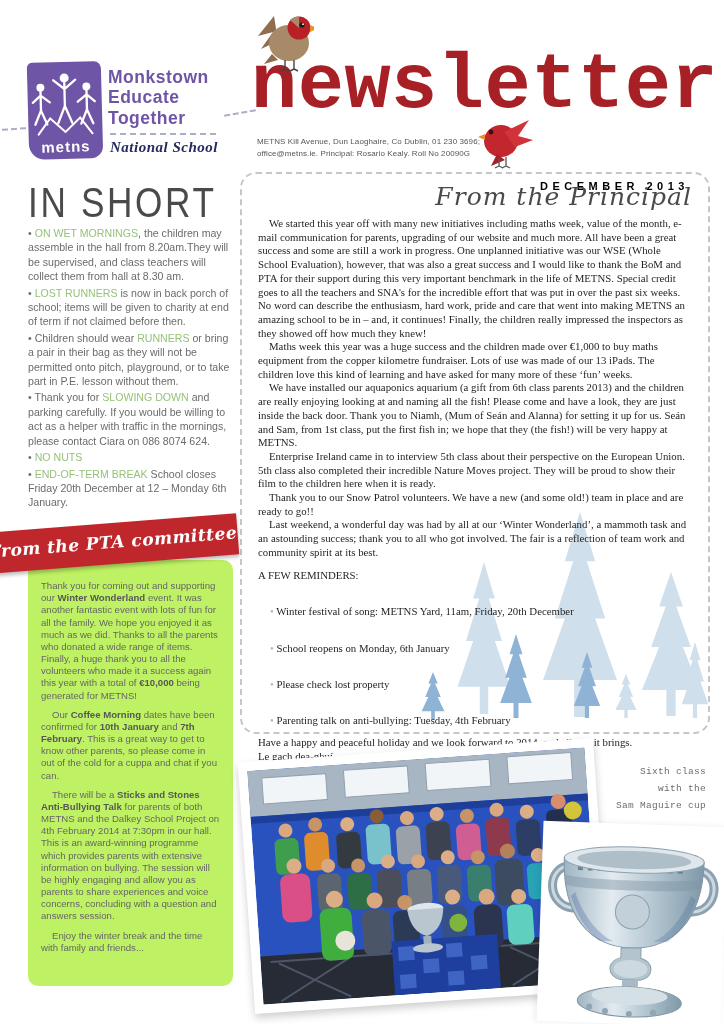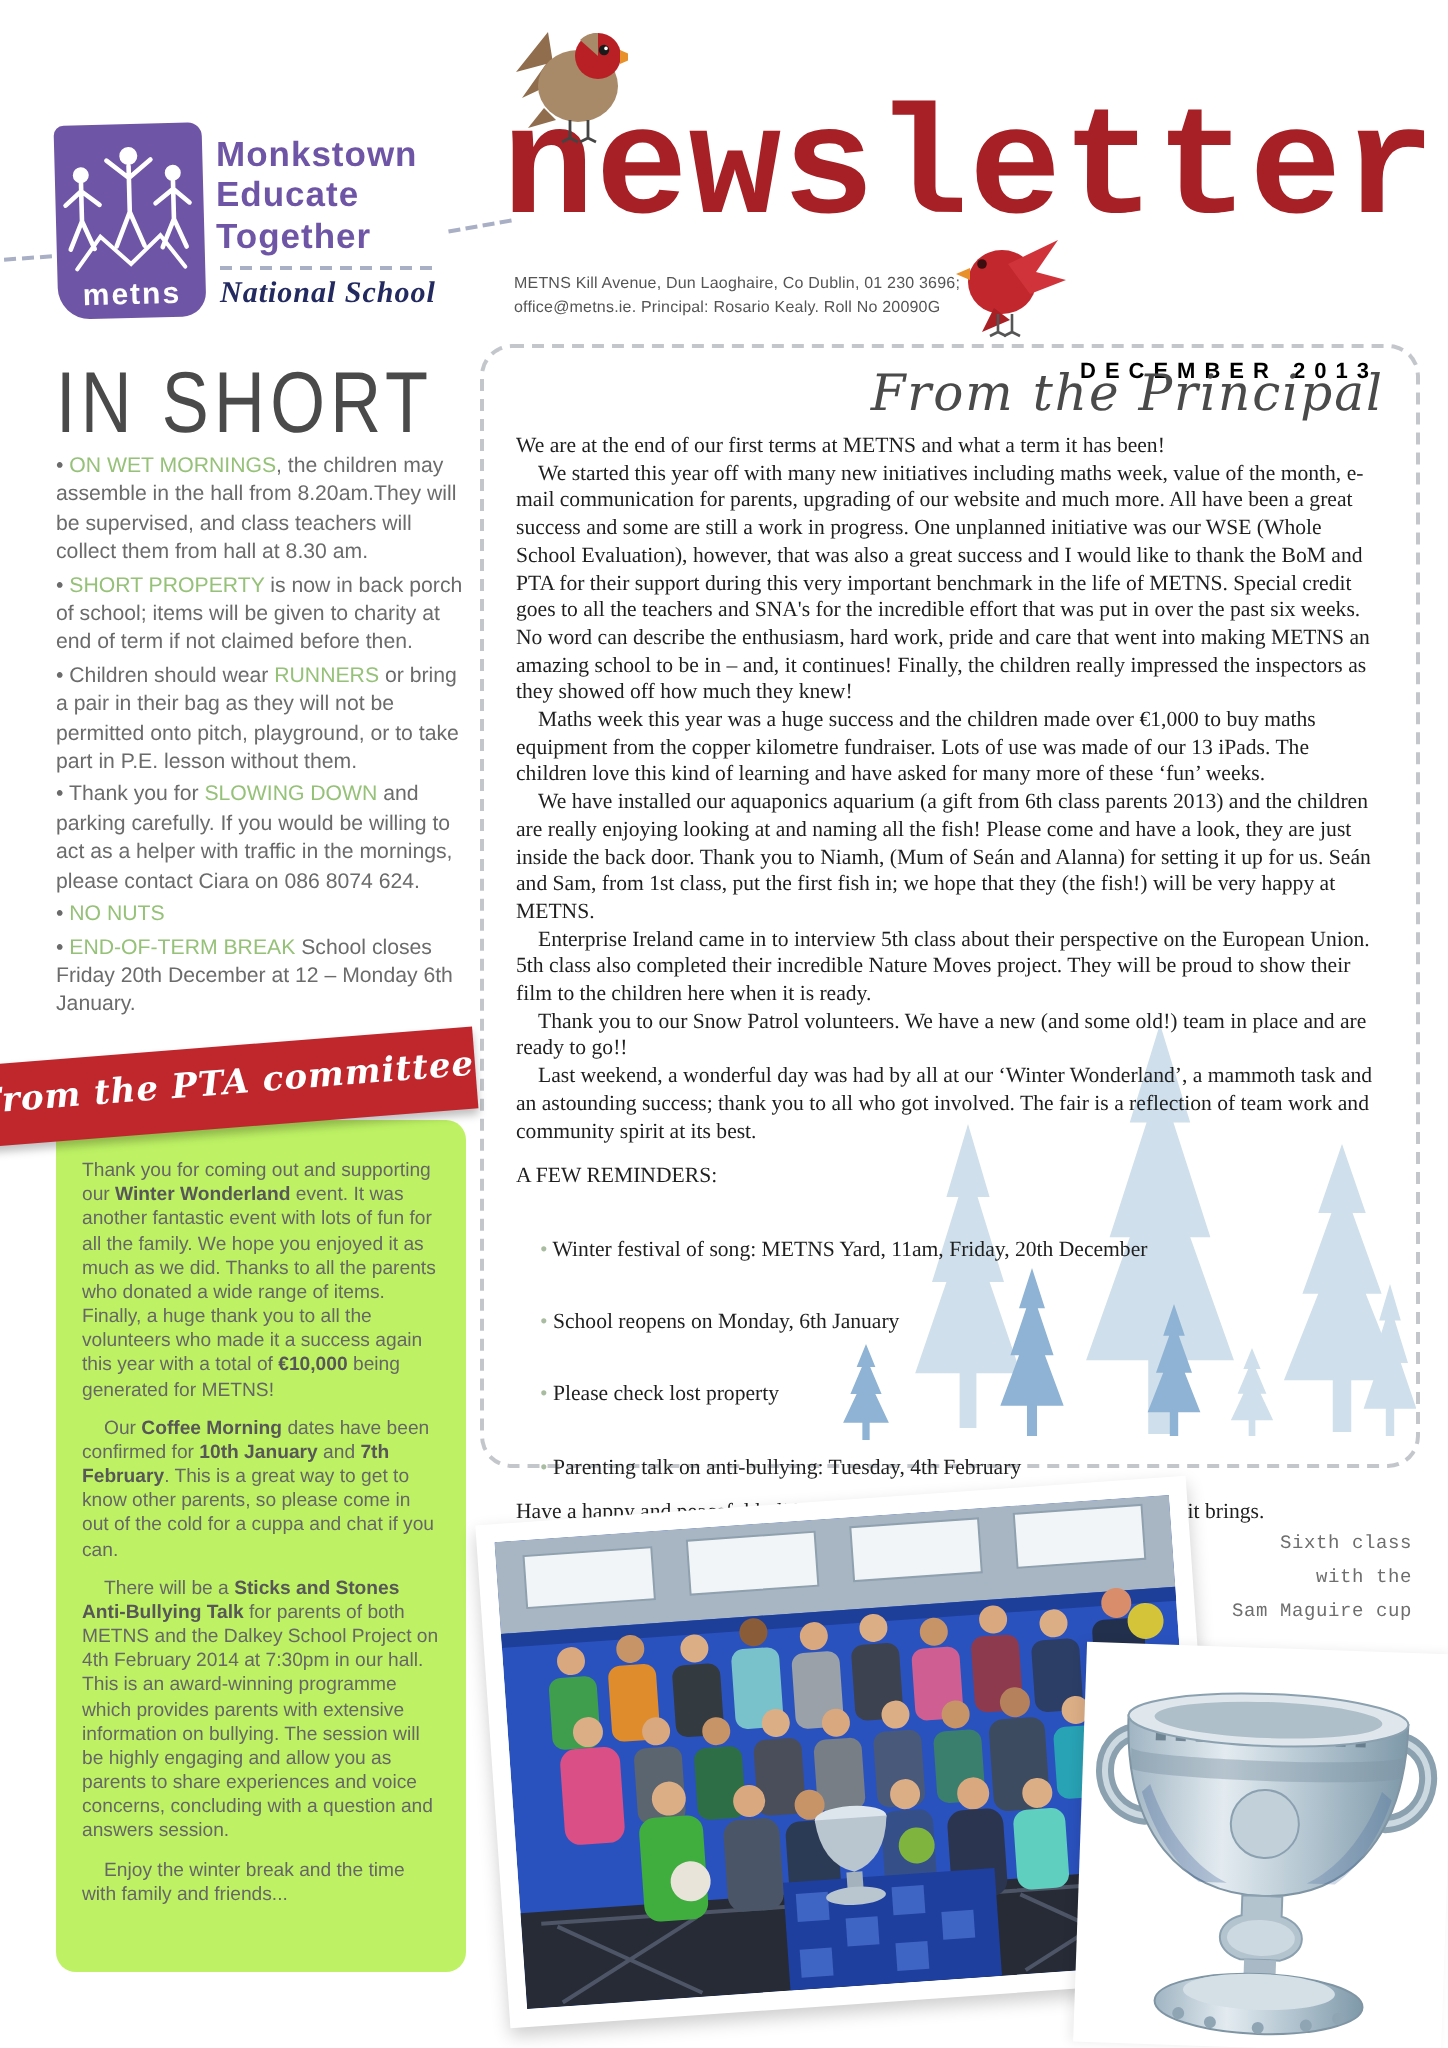--- a/index.html
+++ b/index.html
@@ -139,21 +139,21 @@
         <path d="M29,43 L29,52 M29,52 L25,54 M29,52 L33,54"></path>
       </g>
     </svg>
   </div>
 
   <div class="abs issue">DECEMBER 2013</div>
 
   <div class="abs inshort-title">IN SHORT</div>
   <ul class="abs inshort-list">
     <li><span class="g">ON WET MORNINGS</span><span>, the children may assemble in the hall from 8.20am.They will be supervised, and class teachers will collect them from hall at 8.30 am.</span></li>
-    <li><span class="g">SHORT PROPERTY</span><span> is now in back porch of school; items will be given to charity at end of term if not claimed before then.</span></li>
+    <li><span class="g">LOST RUNNERS</span><span> is now in back porch of school; items will be given to charity at end of term if not claimed before then.</span></li>
     <li><span>Children should wear </span><span class="g">RUNNERS</span><span> or bring a pair in their bag as they will not be permitted onto pitch, playground, or to take part in P.E. lesson without them.</span></li>
     <li><span>Thank you for </span><span class="g">SLOWING DOWN</span><span> and parking carefully. If you would be willing to act as a helper with traffic in the mornings, please contact Ciara on 086 8074 624.</span></li>
     <li><span class="g">NO NUTS</span></li>
     <li><span class="g">END-OF-TERM BREAK</span><span> School closes Friday 20th December at 12 – Monday 6th January.</span></li>
   </ul>
 
   <div class="abs pta-banner">From the PTA committee</div>
   <div class="abs pta-box">
     <p><span>Thank you for coming out and supporting our </span><span class="b">Winter Wonderland</span><span> event. It was another fantastic event with lots of fun for all the family. We hope you enjoyed it as much as we did. Thanks to all the parents who donated a wide range of items. Finally, a huge thank you to all the volunteers who made it a success again this year with a total of </span><span class="b">€10,000</span><span> being generated for METNS!</span></p>
     <p><span>Our </span><span class="b">Coffee Morning</span><span> dates have been confirmed for </span><span class="b">10th January</span><span> and </span><span class="b">7th February</span><span>. This is a great way to get to know other parents, so please come in out of the cold for a cuppa and chat if you can.</span></p>
@@ -168,21 +168,20 @@
       <div class="tree" style="left:396px;top:398px;width:66px;height:144px;background:#cfdfeb;"></div>
       <div class="tree" style="left:256px;top:460px;width:36px;height:84px;background:#8fb3d4;"></div>
       <div class="tree" style="left:330px;top:478px;width:30px;height:66px;background:#8fb3d4;"></div>
       <div class="tree" style="left:178px;top:498px;width:26px;height:48px;background:#8fb3d4;"></div>
       <div class="tree" style="left:438px;top:468px;width:30px;height:76px;background:#cfdfeb;"></div>
       <div class="tree" style="left:372px;top:500px;width:24px;height:44px;background:#cfdfeb;"></div>
     </div>
     <div class="pbox-inner">
       <div class="ptitle">From the Principal</div>
       <div class="pbody">
-        <p>We are at the end of our first terms at METNS and what a term it has been!</p>
         <p class="ind">We started this year off with many new initiatives including maths week, value of the month, e-mail communication for parents, upgrading of our website and much more. All have been a great success and some are still a work in progress. One unplanned initiative was our WSE (Whole School Evaluation), however, that was also a great success and I would like to thank the BoM and PTA for their support during this very important benchmark in the life of METNS. Special credit goes to all the teachers and SNA's for the incredible effort that was put in over the past six weeks. No word can describe the enthusiasm, hard work, pride and care that went into making METNS an amazing school to be in – and, it continues! Finally, the children really impressed the inspectors as they showed off how much they knew!</p>
         <p class="ind">Maths week this year was a huge success and the children made over €1,000 to buy maths equipment from the copper kilometre fundraiser. Lots of use was made of our 13 iPads. The children love this kind of learning and have asked for many more of these ‘fun’ weeks.</p>
         <p class="ind">We have installed our aquaponics aquarium (a gift from 6th class parents 2013) and the children are really enjoying looking at and naming all the fish! Please come and have a look, they are just inside the back door. Thank you to Niamh, (Mum of Seán and Alanna) for setting it up for us. Seán and Sam, from 1st class, put the first fish in; we hope that they (the fish!) will be very happy at METNS.</p>
         <p class="ind">Enterprise Ireland came in to interview 5th class about their perspective on the European Union. 5th class also completed their incredible Nature Moves project. They will be proud to show their film to the children here when it is ready.</p>
         <p class="ind">Thank you to our Snow Patrol volunteers. We have a new (and some old!) team in place and are ready to go!!</p>
         <p class="ind">Last weekend, a wonderful day was had by all at our ‘Winter Wonderland’, a mammoth task and an astounding success; thank you to all who got involved. The fair is a reflection of team work and community spirit at its best.</p>
         <p class="rem-title">A FEW REMINDERS:</p>
         <ul class="rem">
           <li>Winter festival of song: METNS Yard, 11am, Friday, 20th December</li>
           <li>School reopens on Monday, 6th January</li>

